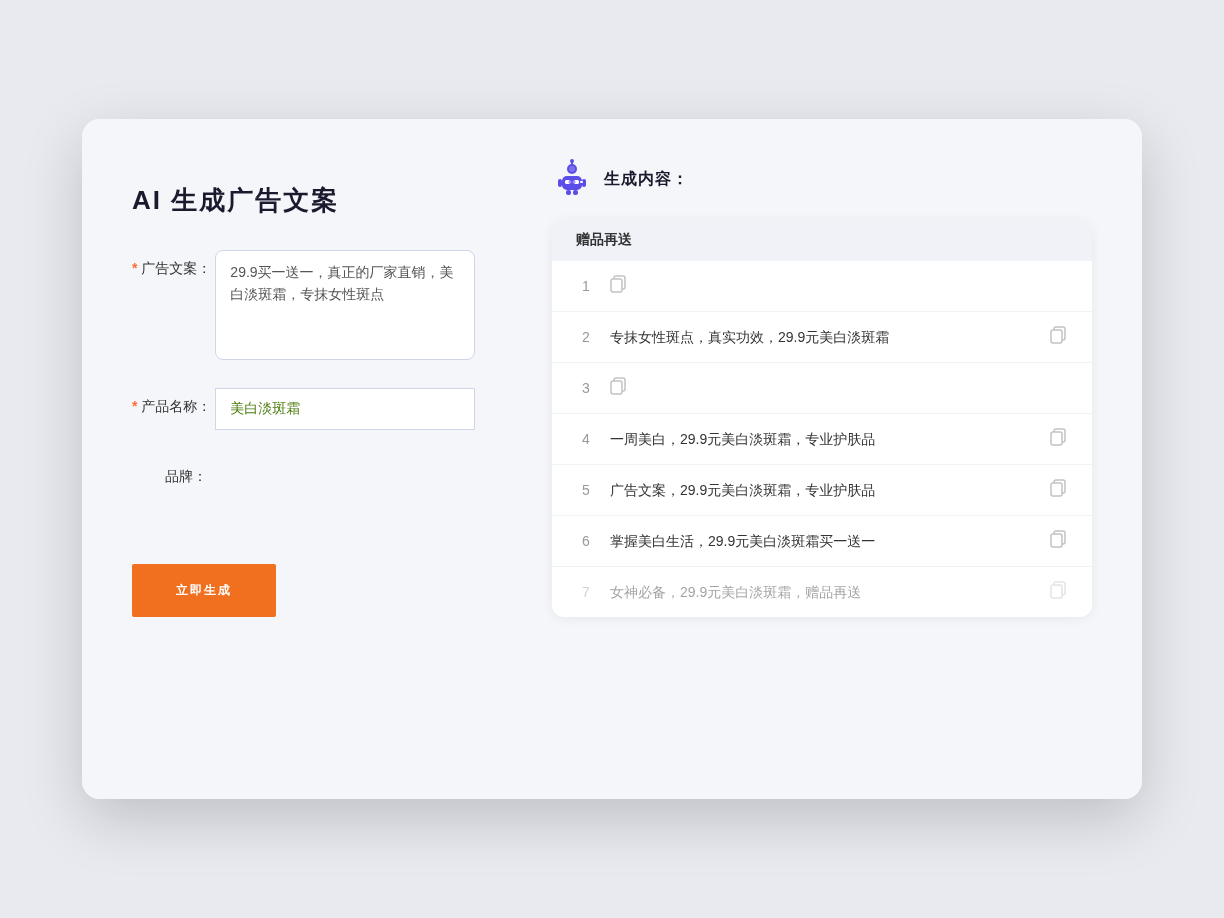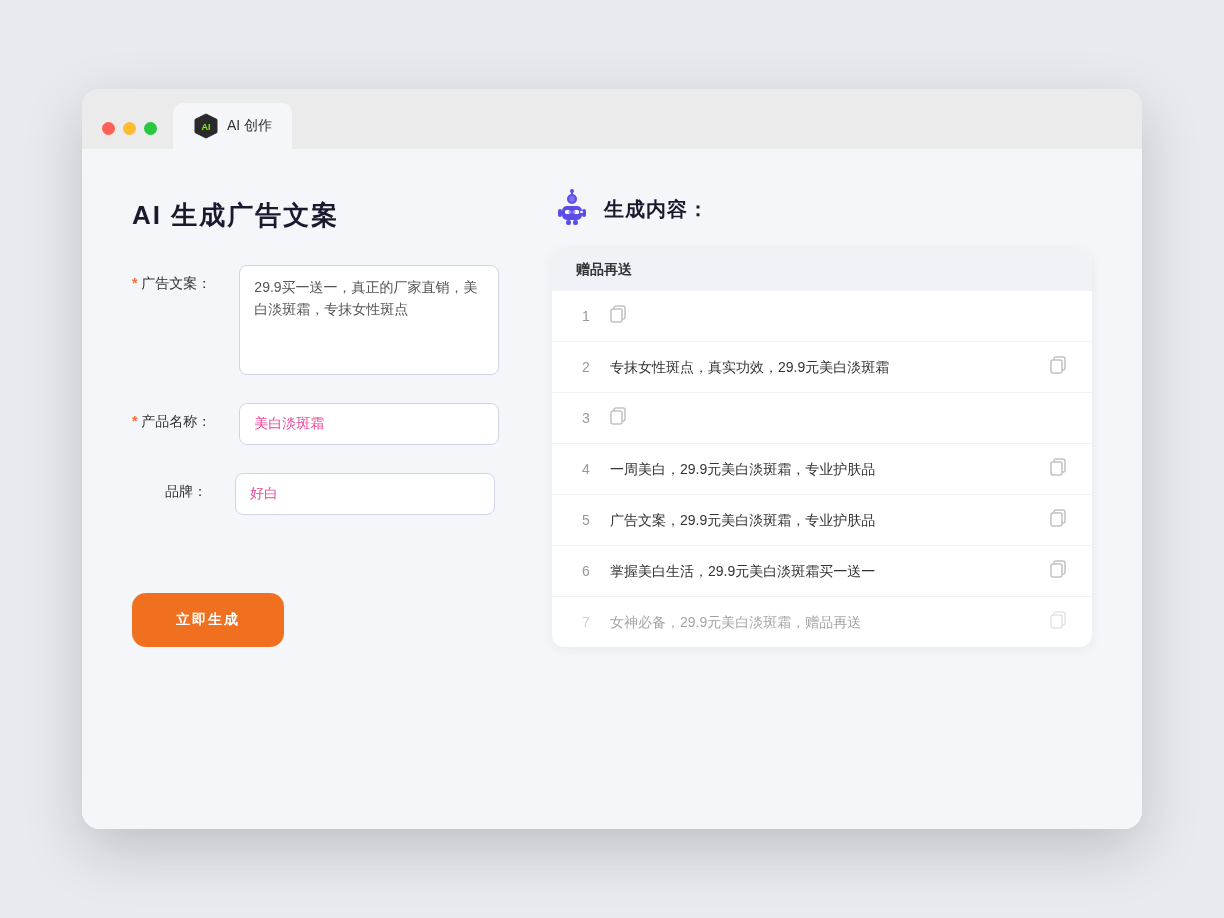--- a/index.html
+++ b/index.html
@@ -84,21 +84,21 @@
       font-weight: 700;
       color: #1a1a2e;
       margin-bottom: 32px;
       letter-spacing: 2px;
     }
 
     .form-group {
       display: flex;
       align-items: flex-start;
       margin-bottom: 28px;
-      gap: 28px;
+      gap: 4px;
     }
 
     .form-label {
       font-size: 14px;
       color: #333;
       white-space: nowrap;
       padding-top: 10px;
       min-width: 75px;
       text-align: right;
     }
@@ -120,57 +120,57 @@
       background: #fff;
       font-family: inherit;
       line-height: 1.6;
       outline: none;
     }
 
     .form-input {
       width: 260px;
       height: 42px;
       border: 1.5px solid #d0d5e8;
-      border-radius: 8px;
+      border-radius: 0;
       padding: 0 14px;
       font-size: 14px;
-      color: #ec4899;
+      color: #4d7c0f;
       background: #fff;
       font-family: inherit;
       outline: none;
     }
 
     .generate-btn {
       margin-top: 50px;
       background: #f07020;
       color: #fff;
       border: none;
-      border-radius: 14px;
+      border-radius: 2px;
       padding: 18px 44px;
-      font-size: 14px;
+      font-size: 12px;
       font-weight: 600;
       cursor: pointer;
       letter-spacing: 2px;
       font-family: inherit;
     }
 
     
     .right-panel {
       flex: 1;
     }
 
     .result-header {
       display: flex;
       align-items: center;
       gap: 12px;
       margin-bottom: 20px;
     }
 
     .result-title {
-      font-size: 20px;
+      font-size: 16px;
       font-weight: 600;
       color: #1a1a2e;
       letter-spacing: 1px;
     }
 
     .result-card {
       background: #fff;
       border-radius: 12px;
       overflow: hidden;
       box-shadow: 0 2px 12px rgba(0,0,0,0.06);
@@ -224,35 +224,20 @@
     .ai-badge {
       width: 26px;
       height: 26px;
     }
   </style>
 </head>
 <body>
 
 <div class="browser-window">
 
-  <div class="browser-titlebar">
-    <div class="window-controls">
-      <span class="control-btn btn-close"></span>
-      <span class="control-btn btn-min"></span>
-      <span class="control-btn btn-max"></span>
-    </div>
-    <div class="browser-tab">
-
-      <svg class="ai-badge" viewBox="0 0 26 26" fill="none" xmlns="http://www.w3.org/2000/svg">
-        <polygon points="13,1 24,6.5 24,19.5 13,25 2,19.5 2,6.5" fill="#2a2a2a" stroke="#2a2a2a" stroke-width="1"></polygon>
-        <text x="13" y="17" text-anchor="middle" font-size="9" font-weight="bold" fill="#7cfc00" font-family="sans-serif">AI</text>
-      </svg>
-      <span>AI 创作</span>
-    </div>
-  </div>
 
   <div class="browser-content">
     <div class="main-layout">
 
       <div class="left-panel">
         <h1 class="page-title">AI 生成广告文案</h1>
 
         
         <div class="form-group">
           <label class="form-label">
@@ -267,21 +252,20 @@
           <label class="form-label">
             <span class="required-mark">*</span>
             产品名称：
           </label>
           <input type="text" class="form-input" value="美白淡斑霜" style="">
         </div>
 
         
         <div class="form-group">
           <label class="form-label">品牌：</label>
-          <input type="text" class="form-input" value="好白" style="">
         </div>
 
         <button class="generate-btn">立即生成</button>
       </div>
 
       <div class="right-panel">
         <div class="result-header">
 
           <svg class="robot-icon" viewBox="0 0 40 40" fill="none" xmlns="http://www.w3.org/2000/svg">
             <circle cx="20" cy="10" r="5" fill="#5b4de8"></circle>

